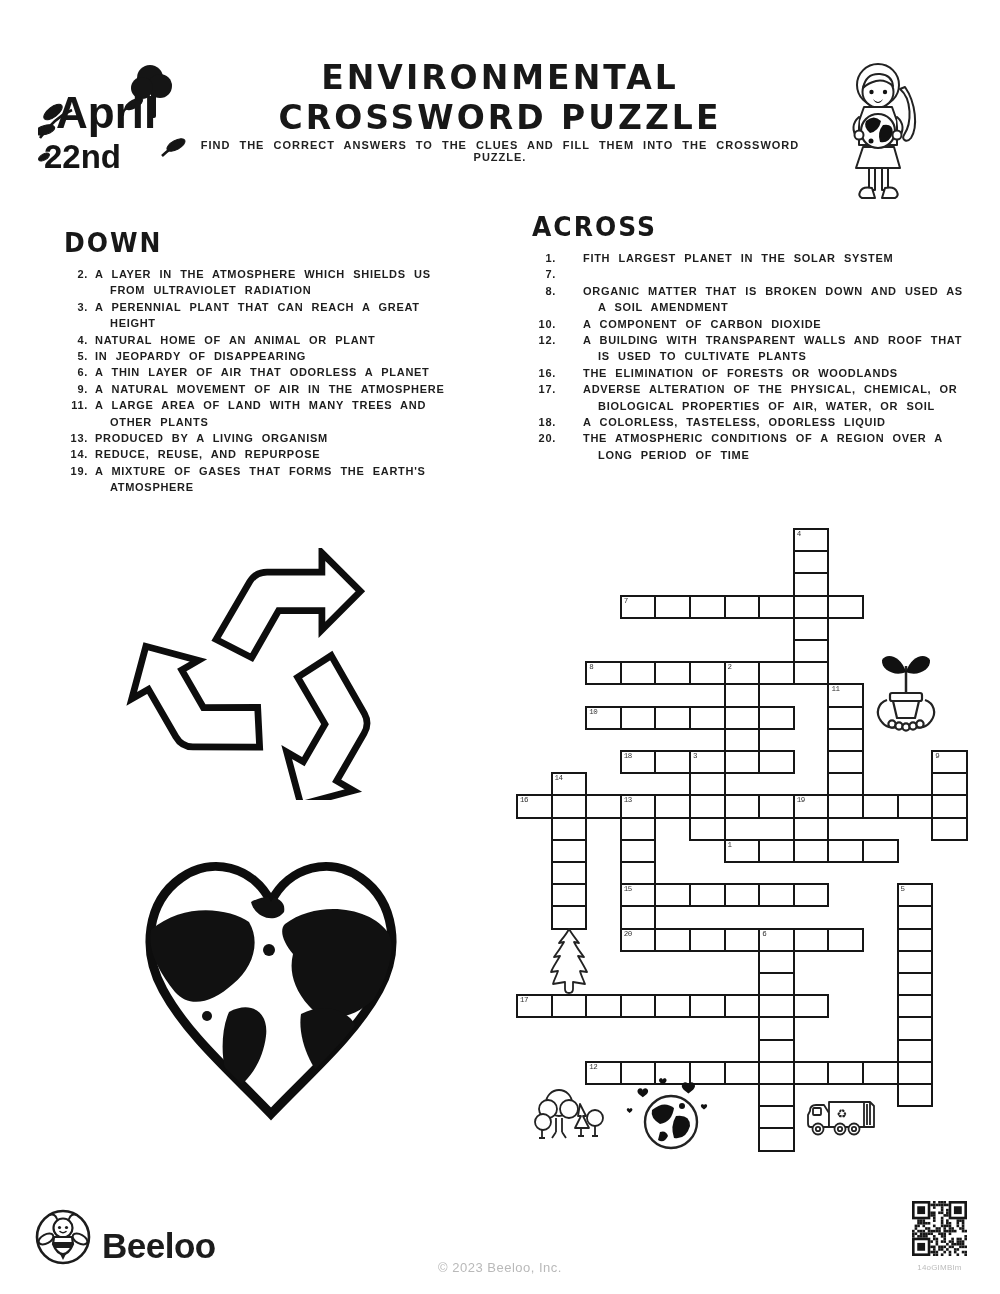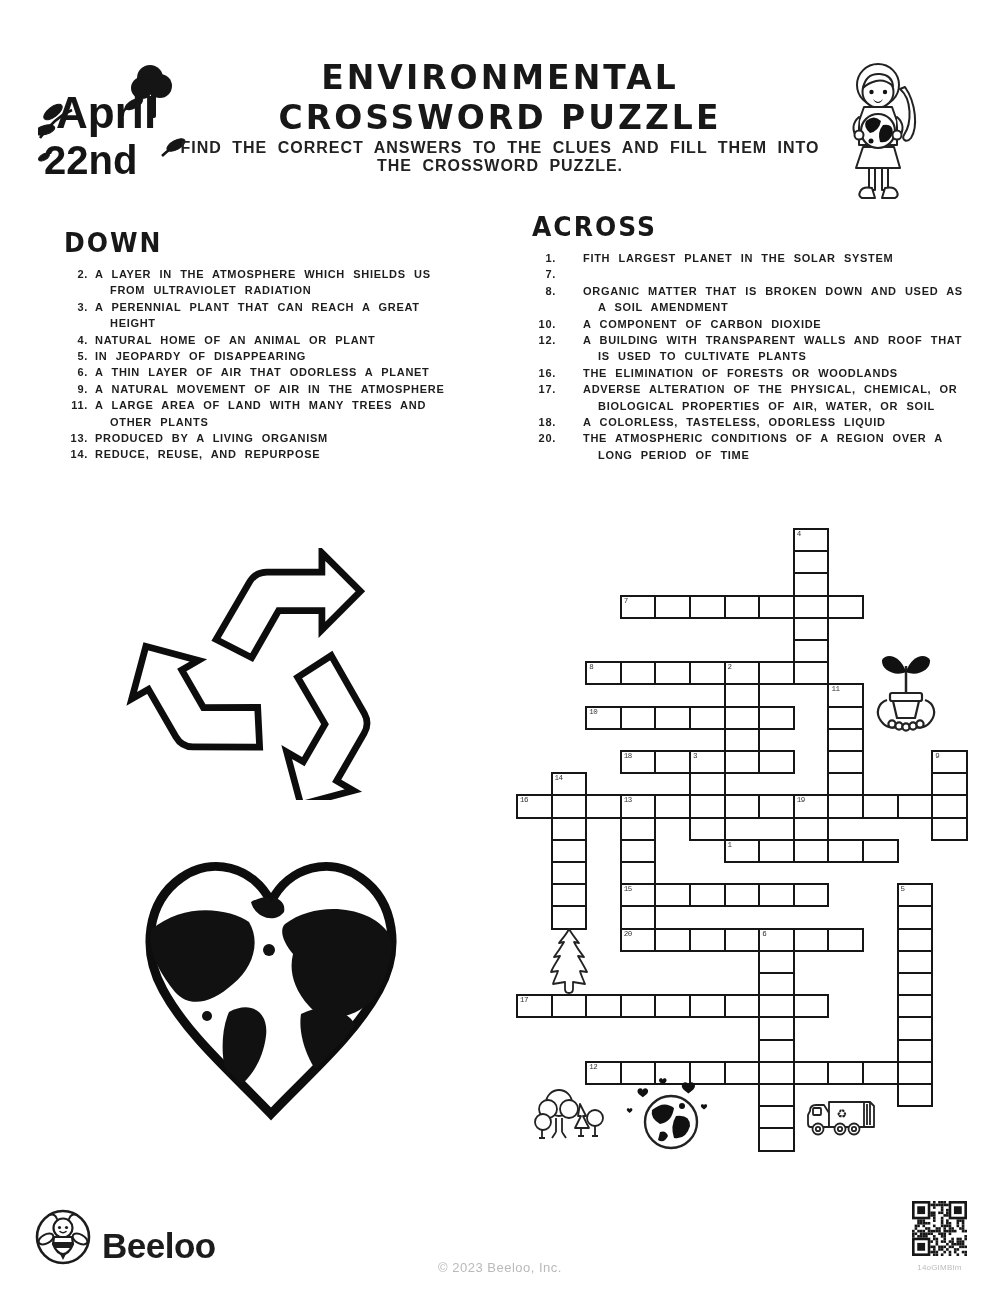--- a/index.html
+++ b/index.html
@@ -2,28 +2,28 @@
 <html><head>
 <meta charset="utf-8">
 <style>
   html,body{margin:0;padding:0;background:#fff;}
   .page{position:relative;width:1000px;height:1294px;background:#ffffff;overflow:hidden;
         font-family:"Liberation Sans", sans-serif;color:#111;}
 
   
   .date-logo{position:absolute;left:38px;top:56px;width:160px;height:150px;}
   .date-april{position:absolute;left:18px;top:32px;font-size:44px;font-weight:800;letter-spacing:0px;color:#151515;}
-  .date-22nd{position:absolute;left:6px;top:82px;font-size:40px;font-weight:800;color:#151515;}
+  .date-22nd{position:absolute;left:6px;top:82px;font-size:33px;font-weight:800;color:#151515;}
   .logo-deco{position:absolute;left:0;top:0;}
 
   .page-title{position:absolute;left:180px;top:58px;width:640px;text-align:center;
     font-family:"DejaVu Sans", sans-serif;font-size:33px;font-weight:800;letter-spacing:3px;color:#181818;
     transform:scaleY(1.04);}
   .subtitle{position:absolute;left:180px;top:139px;width:640px;text-align:center;
-    font-size:16px;font-weight:700;letter-spacing:1px;word-spacing:5px;color:#222;}
+    font-size:11px;font-weight:700;letter-spacing:1px;word-spacing:5px;color:#222;}
 
   .girl-illo{position:absolute;left:842px;top:55px;}
 
   
   .clues{position:absolute;}
   .clues-down{left:64px;top:212px;width:452px;margin-top:16px;}
   .clues-across{left:532px;top:212px;width:462px;}
   .clues h2{margin:0 0 9px 0;font-family:"DejaVu Sans", sans-serif;font-size:25px;font-weight:800;
     letter-spacing:2px;color:#181818;transform:scaleY(1.05);transform-origin:left top;}
   .clue{display:flex;align-items:flex-start;font-size:11px;font-weight:700;line-height:16.4px;
@@ -147,20 +147,24 @@
           <span class="clue-num">11.</span>
           <span class="clue-text">A LARGE AREA OF LAND WITH MANY TREES AND OTHER PLANTS</span>
         </div>
         <div class="clue">
           <span class="clue-num">13.</span>
           <span class="clue-text">PRODUCED BY A LIVING ORGANISM</span>
         </div>
         <div class="clue">
           <span class="clue-num">14.</span>
           <span class="clue-text">REDUCE, REUSE, AND REPURPOSE</span>
+        </div>
+        <div class="clue">
+          <span class="clue-num">19.</span>
+          <span class="clue-text">A MIXTURE OF GASES THAT FORMS THE EARTH'S ATMOSPHERE</span>
         </div>
       </div>
   </div>
 
   <div class="clues clues-across">
     <h2>ACROSS</h2>
     <div>
         <div class="clue">
           <span class="clue-num">1.</span>
           <span class="clue-text">FITH LARGEST PLANET IN THE SOLAR SYSTEM</span>

